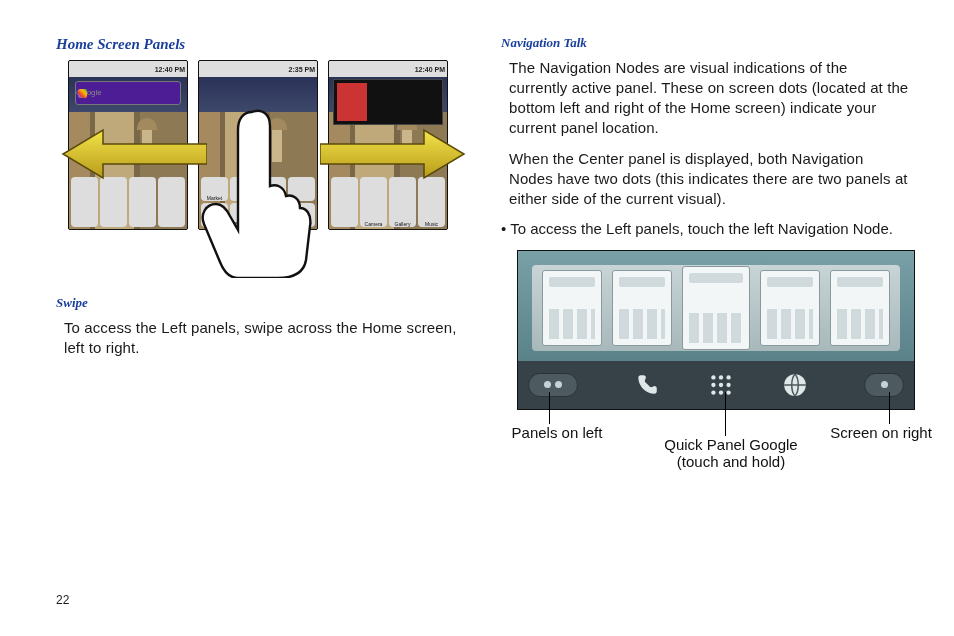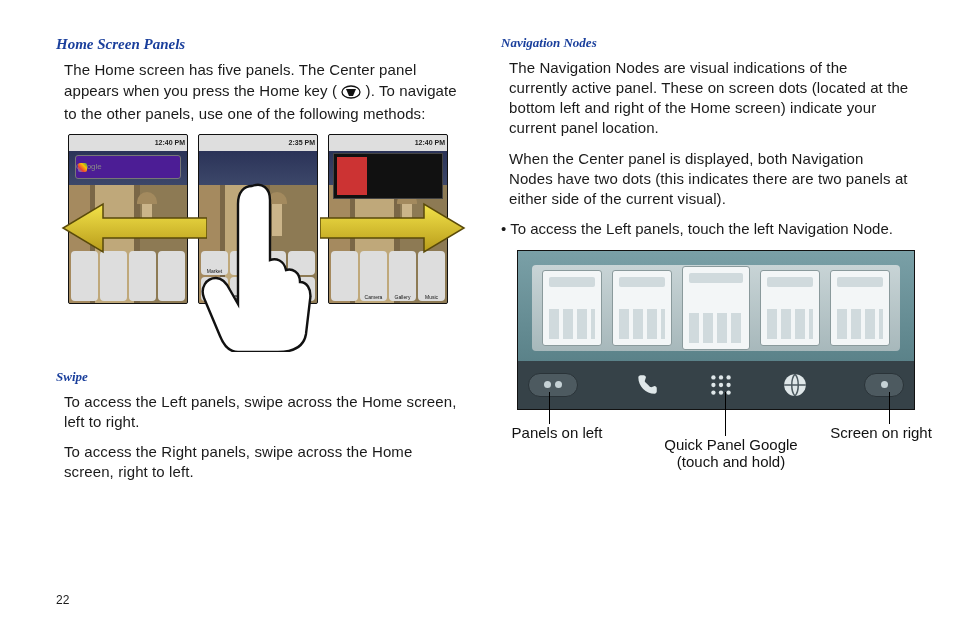--- a/index.html
+++ b/index.html
@@ -88,30 +88,20 @@
   .call{position:absolute;font-size:15px;color:#111;line-height:1.15;text-align:center;}
   .vline{position:absolute;width:1.4px;background:#000;}
 </style>
 </head>
 <body>
 
 <div class="page">
 
   <div class="col">
     <div class="h-blue">Home Screen Panels</div>
-    <p class="indent">
-      <span>The Home screen has five panels. The Center panel appears when you press the Home key (</span>
-      <span class="home-icon">
-        <svg width="20" height="14" viewBox="0 0 20 14">
-            <ellipse cx="10" cy="7" rx="9" ry="6" fill="none" stroke="#111" stroke-width="1.3"></ellipse>
-            <path d="M5 4 L15 4 L12 11 L8 11 Z" fill="#111"></path>
-          </svg>
-      </span>
-      <span>). To navigate to the other panels, use one of the following methods:</span>
-    </p>
 
     <div class="fig1">
       <div class="panels3">
 
         <div class="ph">
           <div class="status">
               <span>12:40 PM</span>
             </div>
           <div class="sky"></div>
             <div class="bld"></div>
@@ -188,25 +178,24 @@
 
       <div class="hand">
         <svg width="140" height="174" viewBox="0 0 140 174">
           <path d="M62 8 C72 4 80 10 80 22 L80 82 C86 80 94 82 96 92 C102 90 110 94 110 104 C116 104 122 110 120 122 L116 156 C114 168 104 174 88 174 L48 174 C40 174 34 168 30 158 L14 120 C10 110 16 100 26 100 C32 100 36 104 40 112 L48 126 L48 26 C48 14 54 8 62 8 Z" fill="#fff" stroke="#111" stroke-width="2.4"></path>
         </svg>
       </div>
     </div>
 
     <div class="h-blue small" style="margin-top:20px">Swipe</div>
     <p class="indent">To access the Left panels, swipe across the Home screen, left to right.</p>
-    <p class="indent">To access the Right panels, swipe across the Home screen, right to left.</p>
   </div>
 
   <div class="col">
-    <div class="h-blue small">Navigation Nodes</div>
+    <div class="h-blue small">Navigation Talk</div>
     <p class="indent">The Navigation Nodes are visual indications of the currently active panel. These on screen dots (located at the bottom left and right of the Home screen) indicate your current panel location.</p>
     <p class="indent">When the Center panel is displayed, both Navigation Nodes have two dots (this indicates there are two panels at either side of the current visual).</p>
     <ul class="bullets indent">
       <li>To access the Left panels, touch the left Navigation Node.</li>
     </ul>
 
     <div style="position:relative;padding-left:14px;">
       <div class="fig2">
         <div class="ribbon">
           <div class="mini"></div>

